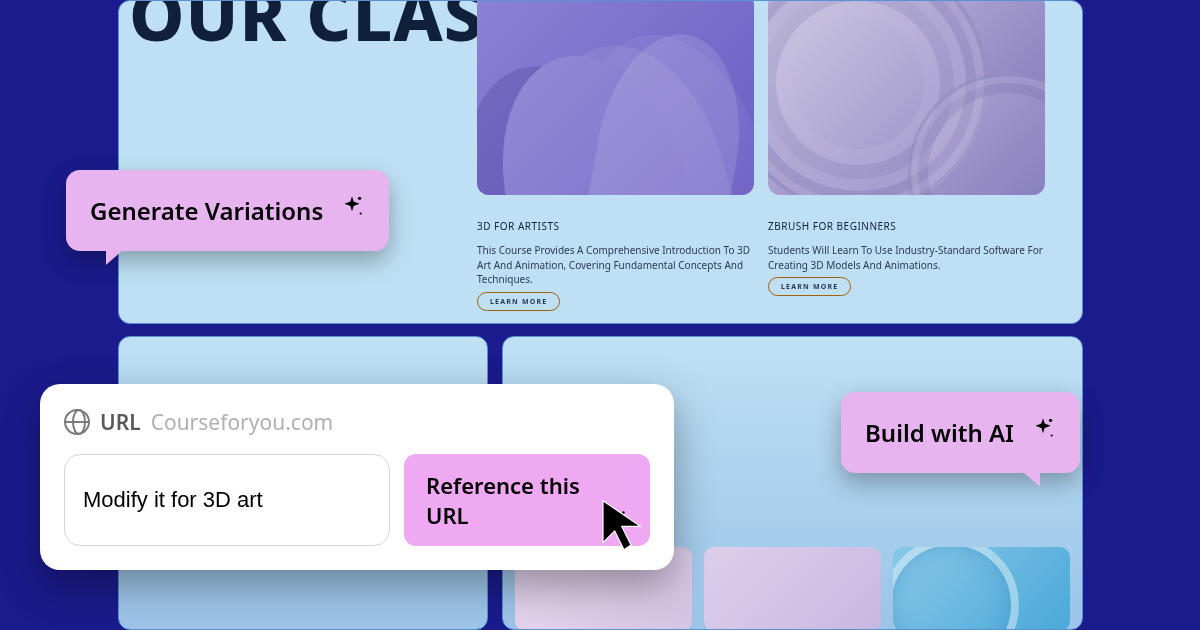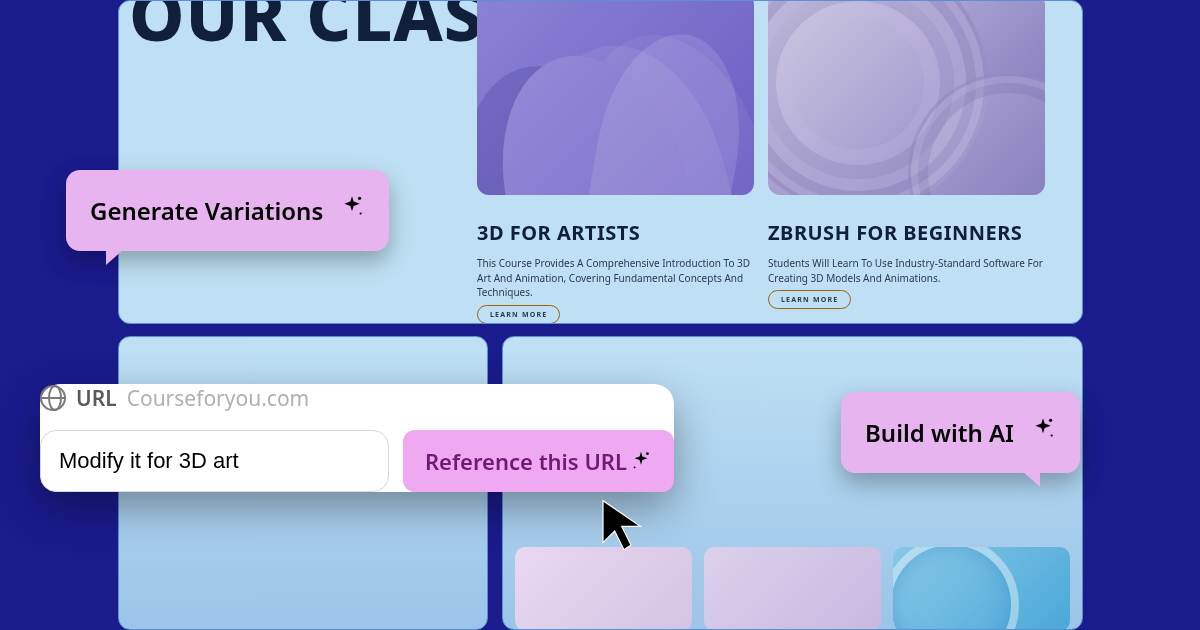--- a/index.html
+++ b/index.html
@@ -10,46 +10,46 @@
 .cards{position:absolute;left:358px;top:-8px;display:flex;gap:14px}
 .ccard{width:277px}
 .cimg{width:277px;height:202px;border-radius:12px;background:linear-gradient(135deg,#8b82d4,#6b5cc4);position:relative;overflow:hidden}
 .cimg.c2{background:linear-gradient(135deg,#c9c3e0,#7a6fb8)}
 .wav{position:absolute;inset:0}
 .wav::before,.wav::after{content:"";position:absolute;background:rgba(255,255,255,.12);border-radius:50% 50% 0 0}
 .wav::before{width:180px;height:280px;left:30px;top:60px;transform:rotate(-15deg);box-shadow:40px 0 rgba(255,255,255,.08),80px 0 rgba(255,255,255,.06),-40px 0 rgba(60,50,140,.25)}
 .wav::after{width:140px;height:240px;left:120px;top:40px;transform:rotate(10deg)}
 .c2 .wav::before{border-radius:50%;width:260px;height:260px;left:-40px;top:-40px;box-shadow:inset 0 0 0 4px rgba(90,80,150,.2),inset 0 0 0 12px rgba(200,190,230,.3),inset 0 0 0 22px rgba(90,80,150,.18),inset 0 0 0 34px rgba(200,190,230,.25),inset 0 0 0 48px rgba(90,80,150,.15),inset 0 0 0 64px rgba(200,190,230,.2)}
 .c2 .wav::after{border-radius:50%;width:200px;height:200px;left:140px;top:80px;box-shadow:inset 0 0 0 3px rgba(90,80,150,.2),inset 0 0 0 10px rgba(200,190,230,.25),inset 0 0 0 20px rgba(90,80,150,.15)}
-.ctitle{font-size:20px;font-weight:700;color:#10203a;margin:24px 0 10px;letter-spacing:.5px}
+.ctitle{font-size:10px;font-weight:400;color:#10203a;margin:24px 0 10px;letter-spacing:.5px}
 .cdesc{font-size:10px;color:#2a3a52;line-height:1.45;}
 .learn{display:inline-block;font-size:7px;font-weight:700;letter-spacing:1.2px;color:#2a3a52;border:1px solid #a16207;border-radius:12px;padding:4px 12px}
 .bot-row{margin-top:12px;display:flex;gap:14px;height:294px}
 .bpanel{flex:1;background:linear-gradient(180deg,#bfe0f4,#9bc4e8);border:1px solid #5b8fd6;border-radius:12px;position:relative;overflow:hidden}
 .bpanel:first-child{flex:0 0 370px}
 .thrw{position:absolute;left:12px;right:12px;top:210px;display:flex;gap:12px}
 .th{flex:1;height:84px;border-radius:10px}
 .th1{background:linear-gradient(135deg,#e8d8f0,#d4c4e4)}
 .th2{background:linear-gradient(135deg,#dcd0ec,#c8b8e0)}
 .th3{background:linear-gradient(135deg,#88c8e8,#4aa8d8);position:relative;overflow:hidden}
 .th3::before{content:"";position:absolute;width:120px;height:120px;border:8px solid rgba(255,255,255,.4);border-radius:50%;left:-10px;top:-10px;box-shadow:inset 0 0 20px rgba(60,140,200,.5)}
 .pill{position:absolute;background:#e8b4f0;border-radius:14px;padding:24px 24px;display:flex;align-items:center;gap:16px;font-size:24px;font-weight:600;color:#000;box-shadow:0 10px 24px rgba(0,0,0,.3)}
 .pill.g{left:66px;top:170px}
 .pill.b{left:841px;top:392px}
 .pill::after{content:"";position:absolute;width:0;height:0}
 .pill.g::after{left:40px;bottom:-14px;border-left:0 solid transparent;border-right:18px solid transparent;border-top:16px solid #e8b4f0}
 .pill.b::after{right:40px;bottom:-14px;border-left:18px solid transparent;border-right:0 solid transparent;border-top:16px solid #e8b4f0}
 .spk svg{width:26px;height:26px}
-.pop{position:absolute;left:40px;top:384px;width:634px;background:#fff;border-radius:20px;box-shadow:0 16px 40px rgba(0,0,0,.35)}
+.pop{position:absolute;left:40px;top:384px;width:634px;background:#fff;border-radius:20px;padding:24px;box-shadow:0 16px 40px rgba(0,0,0,.35)}
 .ur{display:flex;align-items:center;gap:10px;color:#7a7a7a;font-size:21px;margin-bottom:18px}
 .ur .dom{color:#b0b0b0}
 .ur .lbl{font-weight:600;color:#5a5a5a}
 .irow{display:flex;gap:14px;align-items:stretch}
 .inp{flex:1;border:1.5px solid #d8d8d8;border-radius:16px;padding:16px 18px;font-size:22px;color:#000;background:#fff}
-.rbtn{background:#efa8f2;border-radius:12px;padding:16px 22px;font-size:22px;font-weight:600;color:#701a75;display:flex;align-items:center;gap:3px}
+.rbtn{background:#efa8f2;border-radius:12px;padding:16px 22px;font-size:22px;font-weight:600;color:#000000;display:flex;align-items:flex-end;gap:3px}
 .rbtn svg{width:22px;height:22px}
 .cur{position:absolute;left:596px;top:496px;width:56px;height:56px}
 .globe{width:26px;height:26px;border:2px solid #7a7a7a;border-radius:50%;position:relative;flex-shrink:0}
 .globe::before{content:"";position:absolute;left:50%;top:-2px;bottom:-2px;width:10px;margin-left:-5px;border:2px solid #7a7a7a;border-radius:50%}
 .globe::after{content:"";position:absolute;left:-2px;right:-2px;top:50%;height:2px;background:#7a7a7a;margin-top:-1px}
 </style>
 </head>
 <body>
 
 <div class="canvas">

